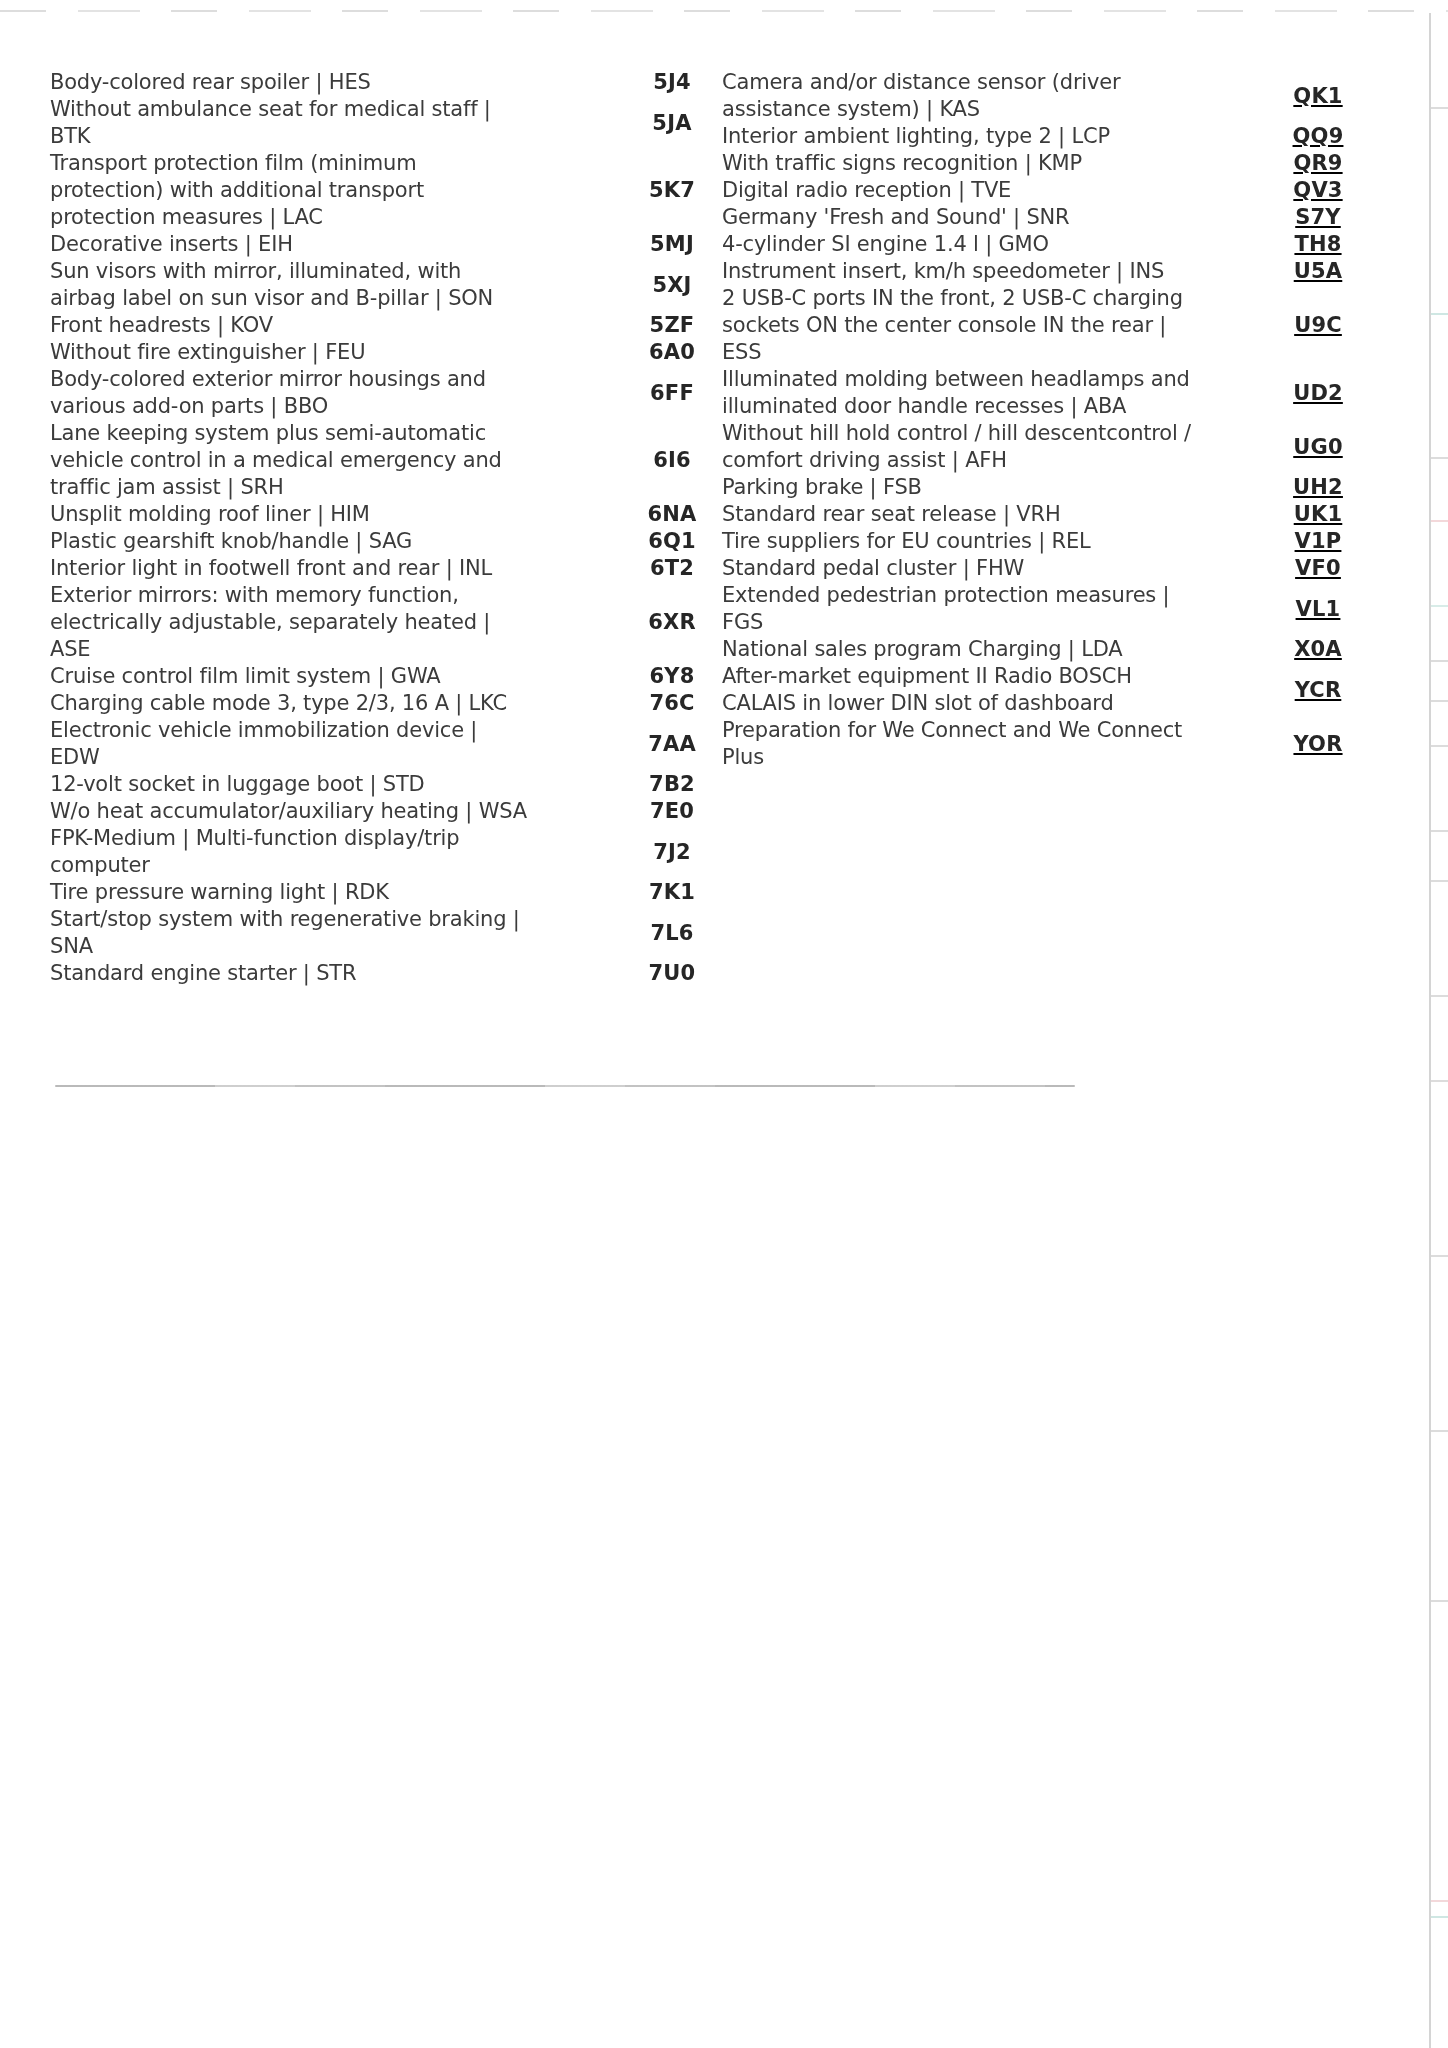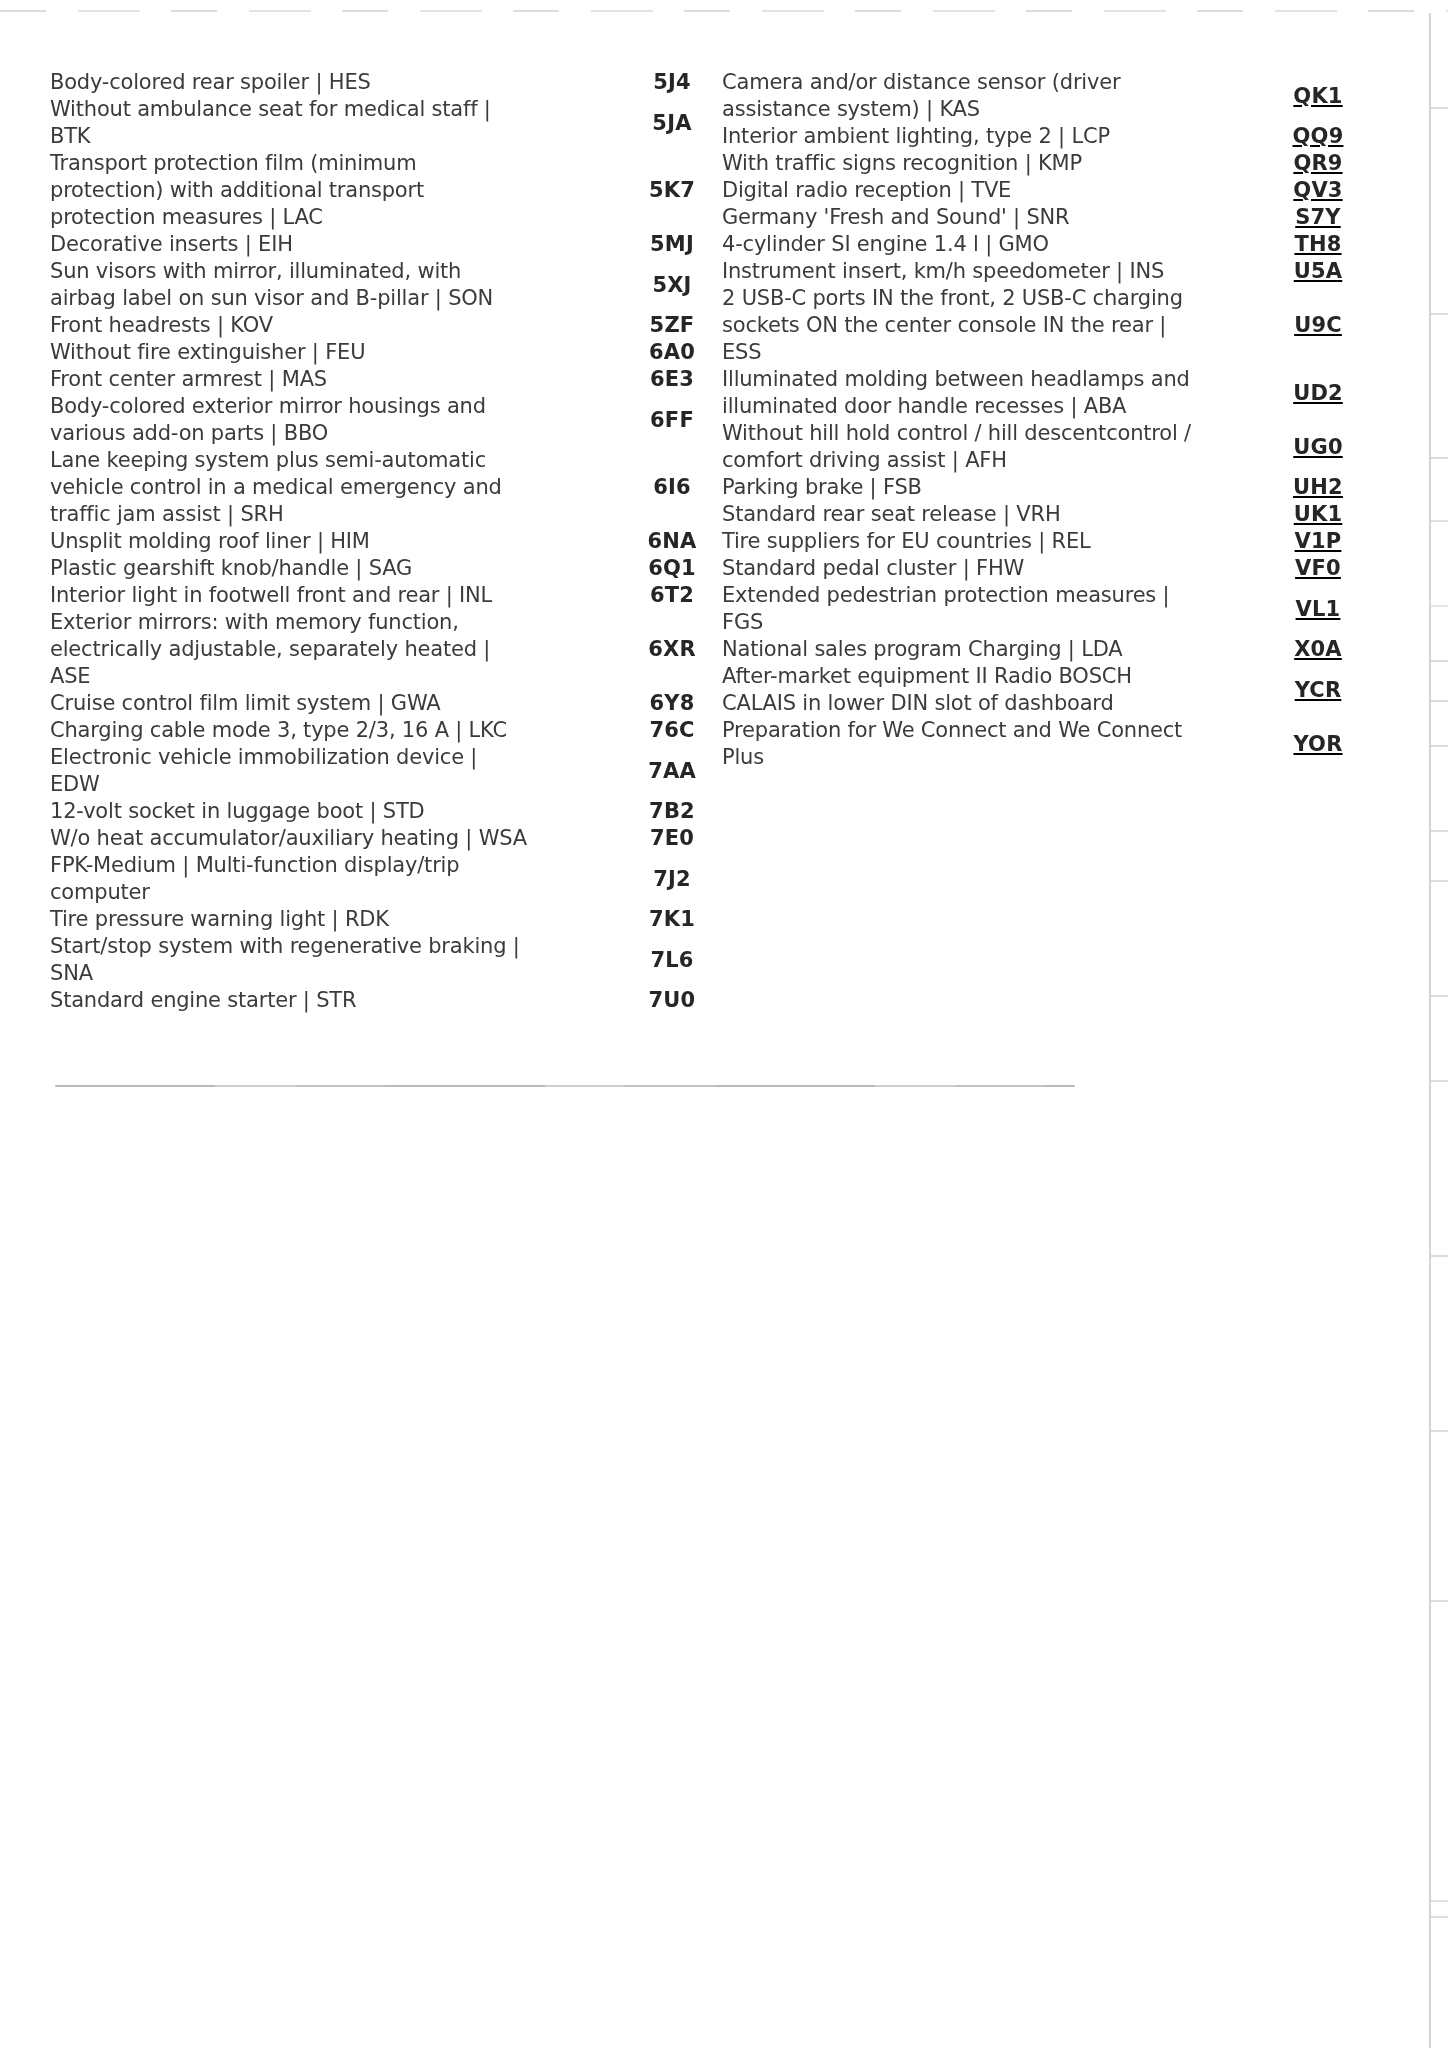--- a/index.html
+++ b/index.html
@@ -124,26 +124,20 @@
       <div class="row">
     <div class="desc">Front headrests | KOV</div>
     <div class="codecell">
       <span class="code">5ZF</span>
     </div>
   </div>
       <div class="row">
     <div class="desc">Without fire extinguisher | FEU</div>
     <div class="codecell">
       <span class="code">6A0</span>
-    </div>
-  </div>
-      <div class="row">
-    <div class="desc">Front center armrest | MAS</div>
-    <div class="codecell">
-      <span class="code">6E3</span>
     </div>
   </div>
       <div class="row">
     <div class="desc">Body-colored exterior mirror housings and various add-on parts | BBO</div>
     <div class="codecell">
       <span class="code">6FF</span>
     </div>
   </div>
       <div class="row">
     <div class="desc">Lane keeping system plus semi-automatic vehicle control in a medical emergency and traffic jam assist | SRH</div>

